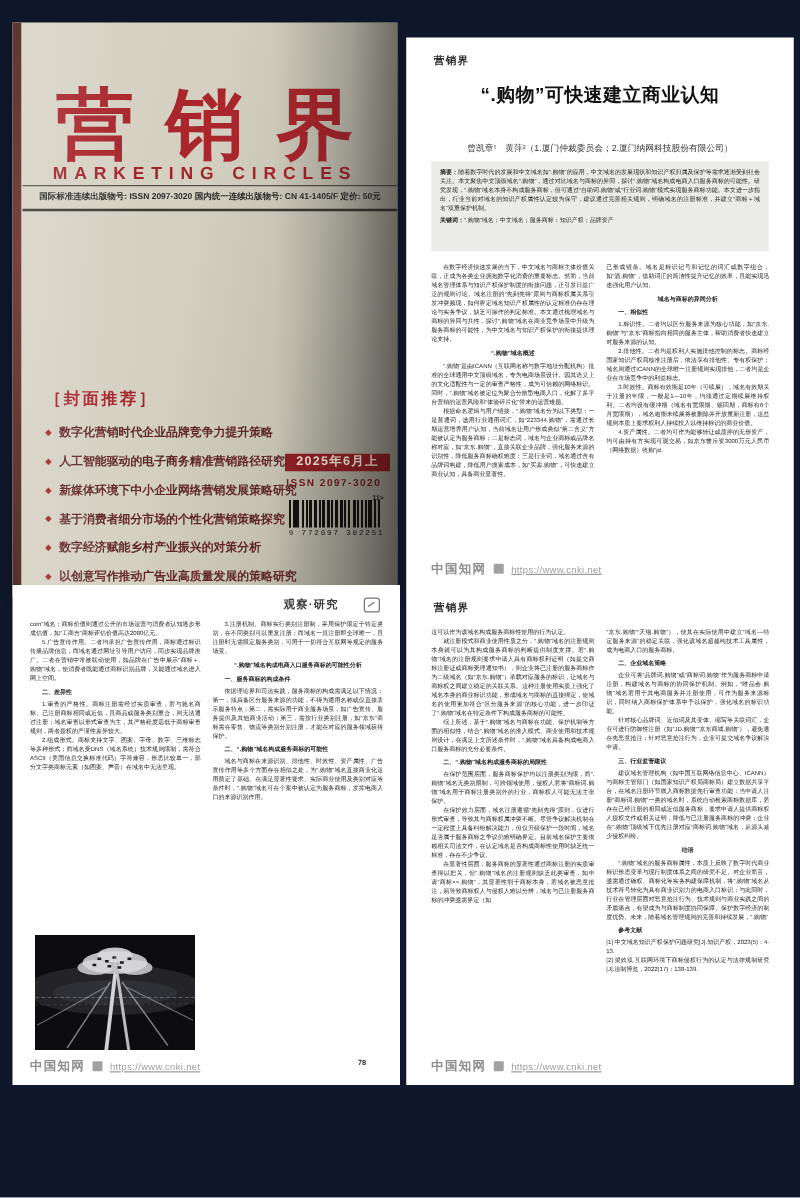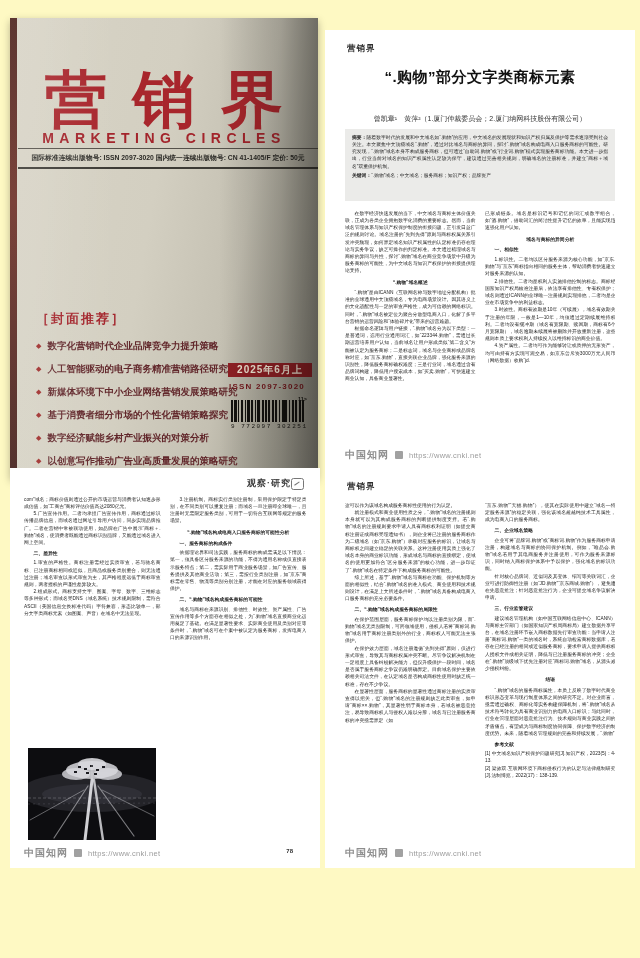--- a/index.html
+++ b/index.html
@@ -1,17 +1,17 @@
 <!DOCTYPE html>
 <html><head>
 <meta charset="utf-8">
 <style>
   html,body{margin:0;padding:0;background:#ffffff;}
   body{width:640px;height:958px;position:relative;font-family:"Liberation Sans","DejaVu Sans",sans-serif;color:#1c1c1c;}
-  .canvas{position:absolute;inset:0;background:#fef9c3;overflow:hidden;}
+  .canvas{position:absolute;inset:0;background:#0f172a;overflow:hidden;}
 
   
   .cover{position:absolute;left:10px;top:18px;width:308px;height:460px;
     background:linear-gradient(100deg,#d8d4c6 0%,#d3cfc1 45%,#c4c0b2 70%,#a29f92 88%,#8b887d 100%);
     box-shadow:0 3px 8px rgba(0,0,0,.28);overflow:hidden;}
   .spine{position:absolute;left:0;top:0;width:7px;height:100%;
     background:linear-gradient(180deg,#4a201a 0%,#6b2d24 40%,#3f1b16 100%);}
   .cover-shade{position:absolute;inset:0;pointer-events:none;
     background:linear-gradient(90deg,rgba(255,255,255,.10) 8%,rgba(0,0,0,0) 35%,rgba(0,0,0,0) 68%,rgba(0,0,0,.18) 88%,rgba(0,0,0,.38) 100%);}
   .cv-title{position:absolute;left:0;right:0;top:40px;margin:0;text-align:center;
@@ -37,21 +37,21 @@
   .bc-num{font-family:"Liberation Mono","DejaVu Sans Mono",monospace;font-size:6px;letter-spacing:1.5px;color:#1c1a16;margin-top:1px;}
   .bc-flag{position:absolute;top:0;right:4px;font-size:5.5px;color:#1c1a16;font-weight:700;}
 
   
   .page{position:absolute;background:#fff;}
   .p1{left:325px;top:30px;width:310px;height:438px;}
   .p2{left:10px;top:468px;width:310px;height:400px;}
   .p3{left:325px;top:468px;width:310px;height:400px;}
   .pg-header{position:absolute;font-weight:700;color:#2e2e2e;letter-spacing:1px;}
   .hd-l{left:22px;top:13px;font-size:8.5px;}
-  .hd-r{right:16px;top:9px;font-size:9px;color:#3c3c3c;display:flex;align-items:center;gap:0;font-weight:600;}
+  .hd-r{right:16px;top:9px;font-size:9px;color:#3c3c3c;display:flex;align-items:center;gap:20px;font-weight:600;}
   .badge-ic{display:inline-block;width:11px;height:10px;border:1px solid #777;border-radius:2.5px;position:relative;}
   .badge-ic::after{content:"";position:absolute;left:2px;top:4px;width:6px;height:1.2px;background:#777;transform:rotate(-35deg);}
 
   .art-title{position:absolute;left:0;right:0;top:36px;text-align:center;font-weight:800;color:#111;}
   .art-title div{font-size:15px;line-height:21px;letter-spacing:.5px;}
   .authors{position:absolute;left:0;right:0;top:84px;text-align:center;font-size:7px;color:#333;}
 
   .abs-box{position:absolute;left:20px;right:20px;top:99px;height:72px;background:#ebebe9;overflow:hidden;}
   .abs-clip{position:absolute;inset:5px 7px;overflow:hidden;}
 
@@ -73,21 +73,21 @@
   .kw{margin-top:4px !important;}
 
   .photo{position:absolute;left:4px;bottom:2px;width:128px;height:92px;display:block;}
 
   .wm{position:absolute;display:flex;align-items:center;gap:6px;}
   .p1 .wm{left:20px;bottom:6px;}
   .p2 .wm{left:14px;bottom:8px;}
   .p3 .wm{left:20px;bottom:8px;}
   .wm-brand{font-size:10px;font-weight:700;color:#8e8e8e;letter-spacing:1px;}
   .wm-logo{width:8px;height:8px;background:#8a8a8a;border-radius:1px;display:inline-block;opacity:.8;}
-  .wm-url{font-size:7.5px;color:#9c9c9c;letter-spacing:.3px;}
+  .wm-url{font-size:7.5px;color:#9c9c9c;letter-spacing:.3px;text-decoration:underline;}
   .pageno{position:absolute;right:27px;bottom:14px;font-size:6px;font-weight:800;color:#333;}
 
   .caption{position:absolute;left:0;right:0;top:892px;text-align:center;
     font-size:26px;color:#8c8c8c;letter-spacing:2px;}
 </style>
 </head>
 <body>
 
 <div class="canvas">
 
@@ -115,21 +115,21 @@
       <span class="bc-flag">11&gt;</span>
       <div class="bc-bars"></div>
       <div class="bc-num">9 772097 302251</div>
     </div>
     <div class="cover-shade"></div>
   </section>
 
   <section class="page p1">
     <div class="pg-header hd-l">营销界</div>
     <div class="art-title">
-      <div>“.购物”部分文字类商标元素</div>
+      <div>“.购物”可快速建立商业认知</div>
     </div>
     <div class="authors">曾凯章¹　黄萍²（1.厦门仲裁委员会；2.厦门纳网科技股份有限公司）</div>
 
     <div class="abs-box">
       <div class="abs-clip">
         <div class="micro">
           <p class="noind"><b>摘要：</b><span>随着数字时代的发展和中文域名如“.购物”的应用，中文域名的发展现状和知识产权归属及保护等需求逐渐受到社会关注。本文聚焦中文顶级域名“.购物”，通过对比域名与商标的异同，探讨“.购物”域名构成电商入口服务商标的可能性。研究发现，“.购物”域名本身不构成服务商标，但可通过“自助词.购物”或“行业词.购物”模式实现服务商标功能。本文进一步指出，行业当前对域名的知识产权属性认定较为保守，建议通过完善相关规则，明确域名的注册标准，并建立“商标＋域名”双重保护机制。</span></p>
           <p class="noind kw"><b>关键词：</b><span>“.购物”域名；中文域名；服务商标；知识产权；品牌资产</span></p>
         </div>
       </div>

